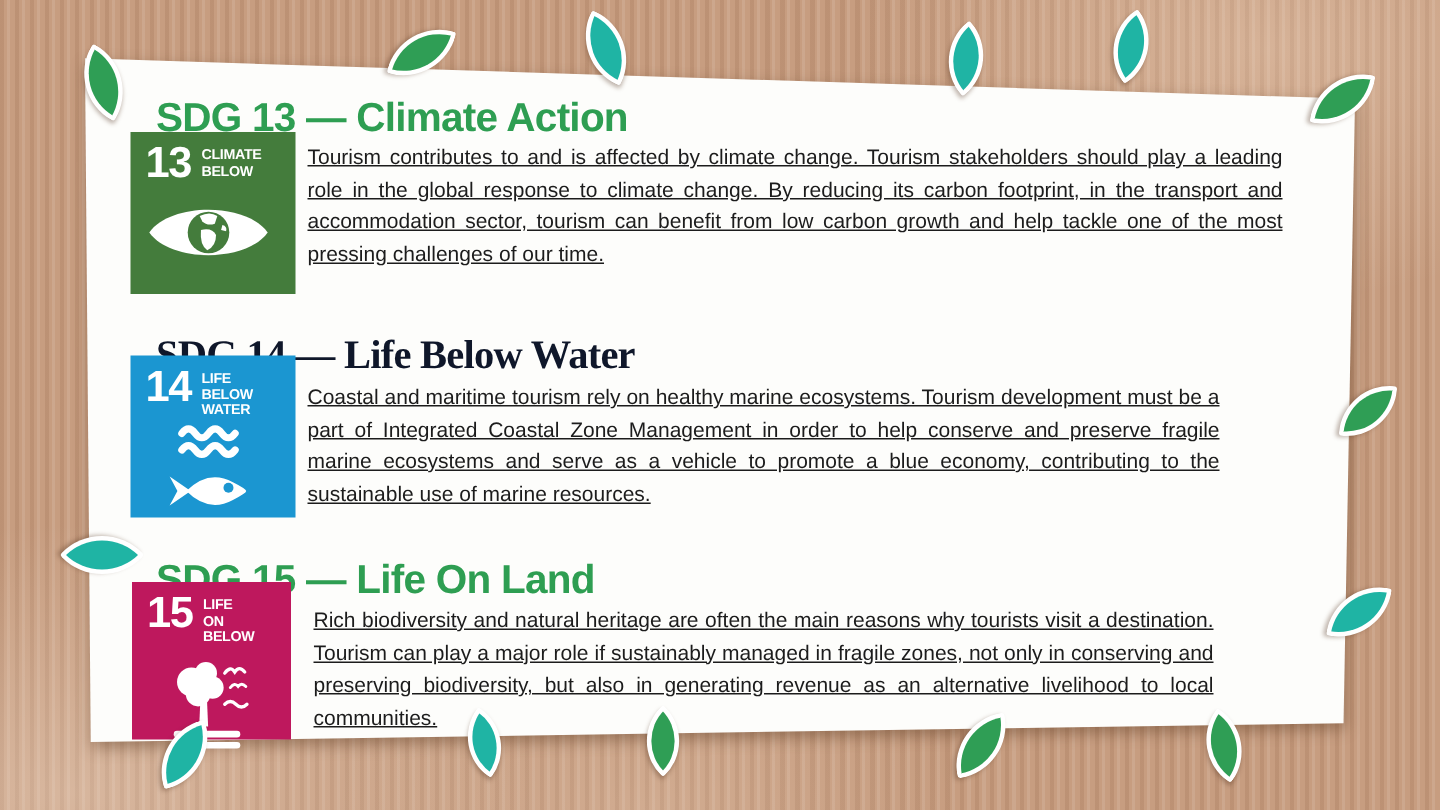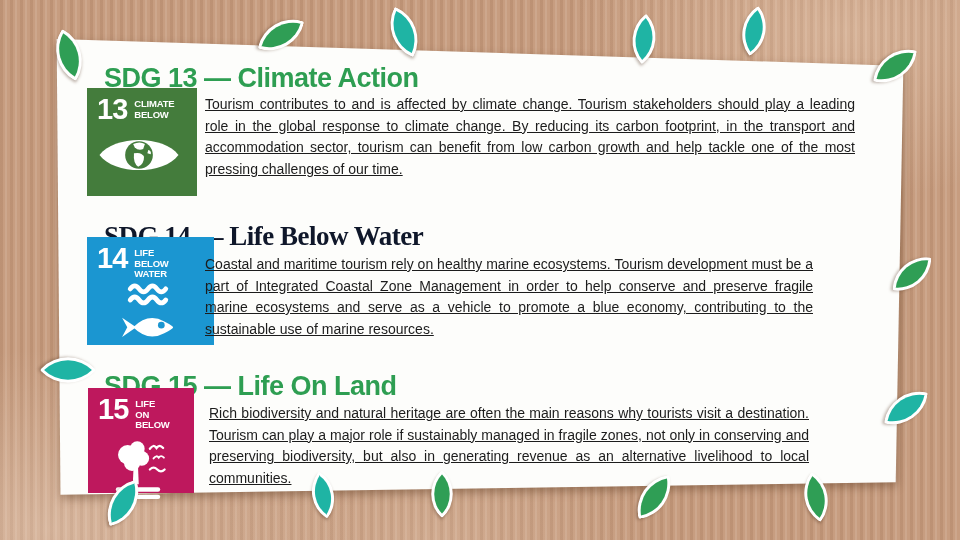--- a/index.html
+++ b/index.html
@@ -69,21 +69,21 @@
       <path d="M44 28 q9 -2 12 4 q0 9 -7 12 q-6 -4 -5 -16 z" fill="#fff"></path>
       <path d="M61 24 q4 1 3 5 l-4 -1 z" fill="#fff"></path>
     </svg>
   </div>
 </div>
 
 <p class="body-text" style="left:205px;top:94px;width:650px;">Tourism contributes to and is affected by climate change. Tourism stakeholders should play a leading role in the global response to climate change. By reducing its carbon footprint, in the transport and accommodation sector, tourism can benefit from low carbon growth and help tackle one of the most pressing challenges of our time.</p>
 
 <h2 class="heading" style="top: 205px; color: #0f172a; font-family: Liberation Serif, serif;">SDG 14 — Life Below Water</h2>
 
-<div class="badge" style="left: 87px; top: 237px; width: 127px; height: 108px; background-color: rgb(27, 150, 209);">
+<div class="badge" style="left: 87px; top: 237px; width: 110px; height: 108px; background-color: rgb(27, 150, 209);">
   <div class="badge-head">
     <span class="badge-number">14</span>
     <span class="badge-label">
       <span>LIFE</span><br>
       <span>BELOW WATER</span>
     </span>
   </div>
   <div class="badge-art" style="color: rgb(27, 150, 209);">
     <svg viewBox="0 0 100 100" width="78" height="74">
       <path d="M26 12 q6 -8 12 0 t12 0 t12 0 t12 0" fill="none" stroke="#fff" stroke-width="6.5" stroke-linecap="round"></path>

